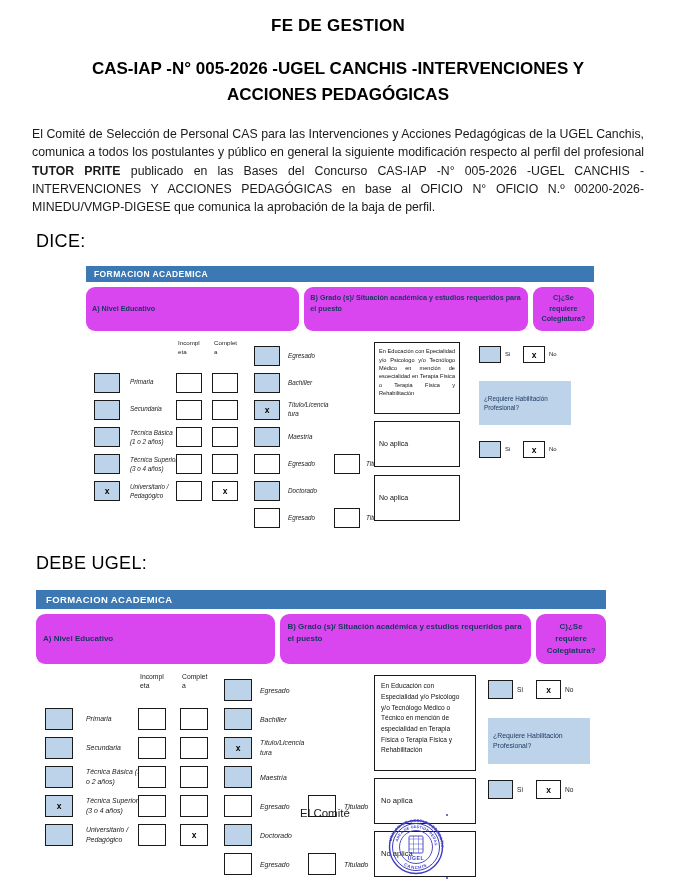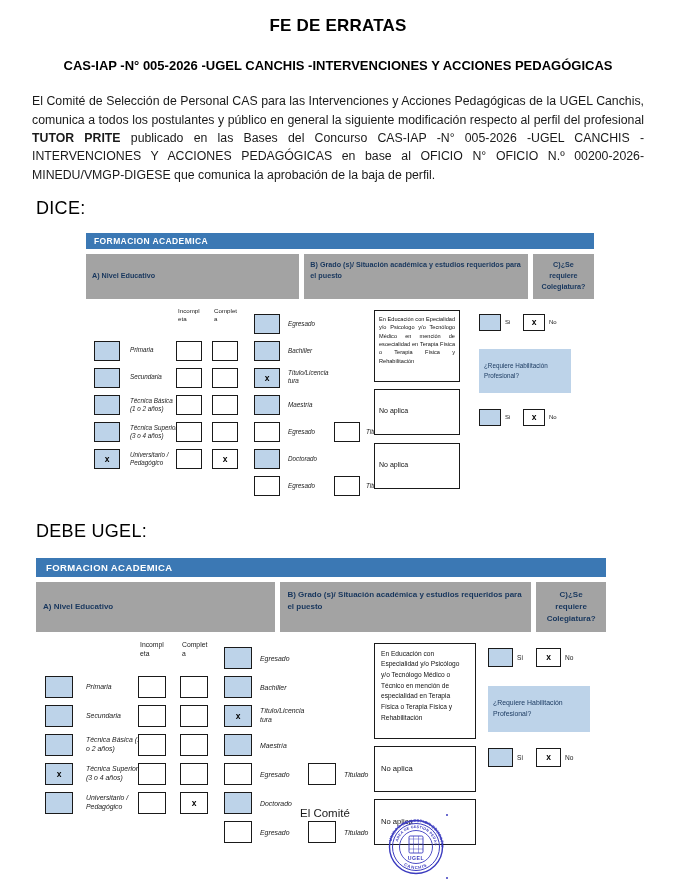--- a/index.html
+++ b/index.html
@@ -27,21 +27,21 @@
   .doc-title {
     text-align: center;
     font-size: 17px;
     font-weight: bold;
     letter-spacing: 0.2px;
     margin: 10px 0 0 0;
     padding-top: 6px;
   }
   .doc-subtitle {
     text-align: center;
-    font-size: 13px;
+    font-size: 17px;
     font-weight: bold;
     line-height: 1.55;
     margin: 20px 48px 0 48px;
   }
   .intro {
     margin: 16px 32px 0 32px;
     font-size: 12.3px;
     line-height: 1.5;
     text-align: justify;
     color: #1a1a1a;
@@ -80,27 +80,28 @@
     box-sizing: border-box;
   }
   .t2 .fa-header { font-size: 9.5px; padding: 4px 0 4px 10px; }
 
   .col-heads {
     display: flex;
     margin-top: 5px;
     gap: 5px;
   }
   .col-head {
-    background: #a3a3a3;
+    background: #d946ef;
     color: #17365d;
     font-weight: bold;
     font-size: 7.2px;
     line-height: 1.5;
     padding: 6px 6px;
     box-sizing: border-box;
+    border-radius: 9px;
   }
   .t2 .col-head { font-size: 8px; padding: 7px 7px; }
   .col-head.a  { flex: 0 0 42%; display:flex; align-items:center; }
   .col-head.b  { flex: 0 0 44%; }
   .col-head.c  { flex: 1 1 auto; text-align: center; }
 
   
   .fa-body {
     position: relative;
     margin-top: 6px;
@@ -210,21 +211,21 @@
     width: 2px; height: 2px;
     background: #3b3bbf;
     border-radius: 50%;
   }
 </style>
 </head>
 <body>
 
 <div class="page">
 
-  <div class="doc-title">FE DE ERRATAS</div>
+  <div class="doc-title">FE DE GESTION</div>
   <div class="doc-subtitle">CAS-IAP -N° 005-2026 -UGEL CANCHIS -INTERVENCIONES Y ACCIONES PEDAGÓGICAS</div>
 
   <p class="intro"><span>El Comité de Selección de Personal CAS para las Intervenciones y Acciones Pedagógicas de la UGEL Canchis, comunica a todos los postulantes y público en general la siguiente modificación respecto al perfil del profesional </span><b>TUTOR PRITE</b><span> publicado en las Bases del Concurso CAS-IAP -N° 005-2026 -UGEL CANCHIS -INTERVENCIONES Y ACCIONES PEDAGÓGICAS en base al OFICIO N° OFICIO N.º 00200-2026-MINEDU/VMGP-DIGESE que comunica la aprobación de la baja de perfil.</span></p>
 
   <div class="section-label">DICE:</div>
 
   <div class="form-block t1">
     <div class="fa-header">FORMACION ACADEMICA</div>
     <div class="col-heads">
       <div class="col-head a">A) Nivel Educativo</div>

